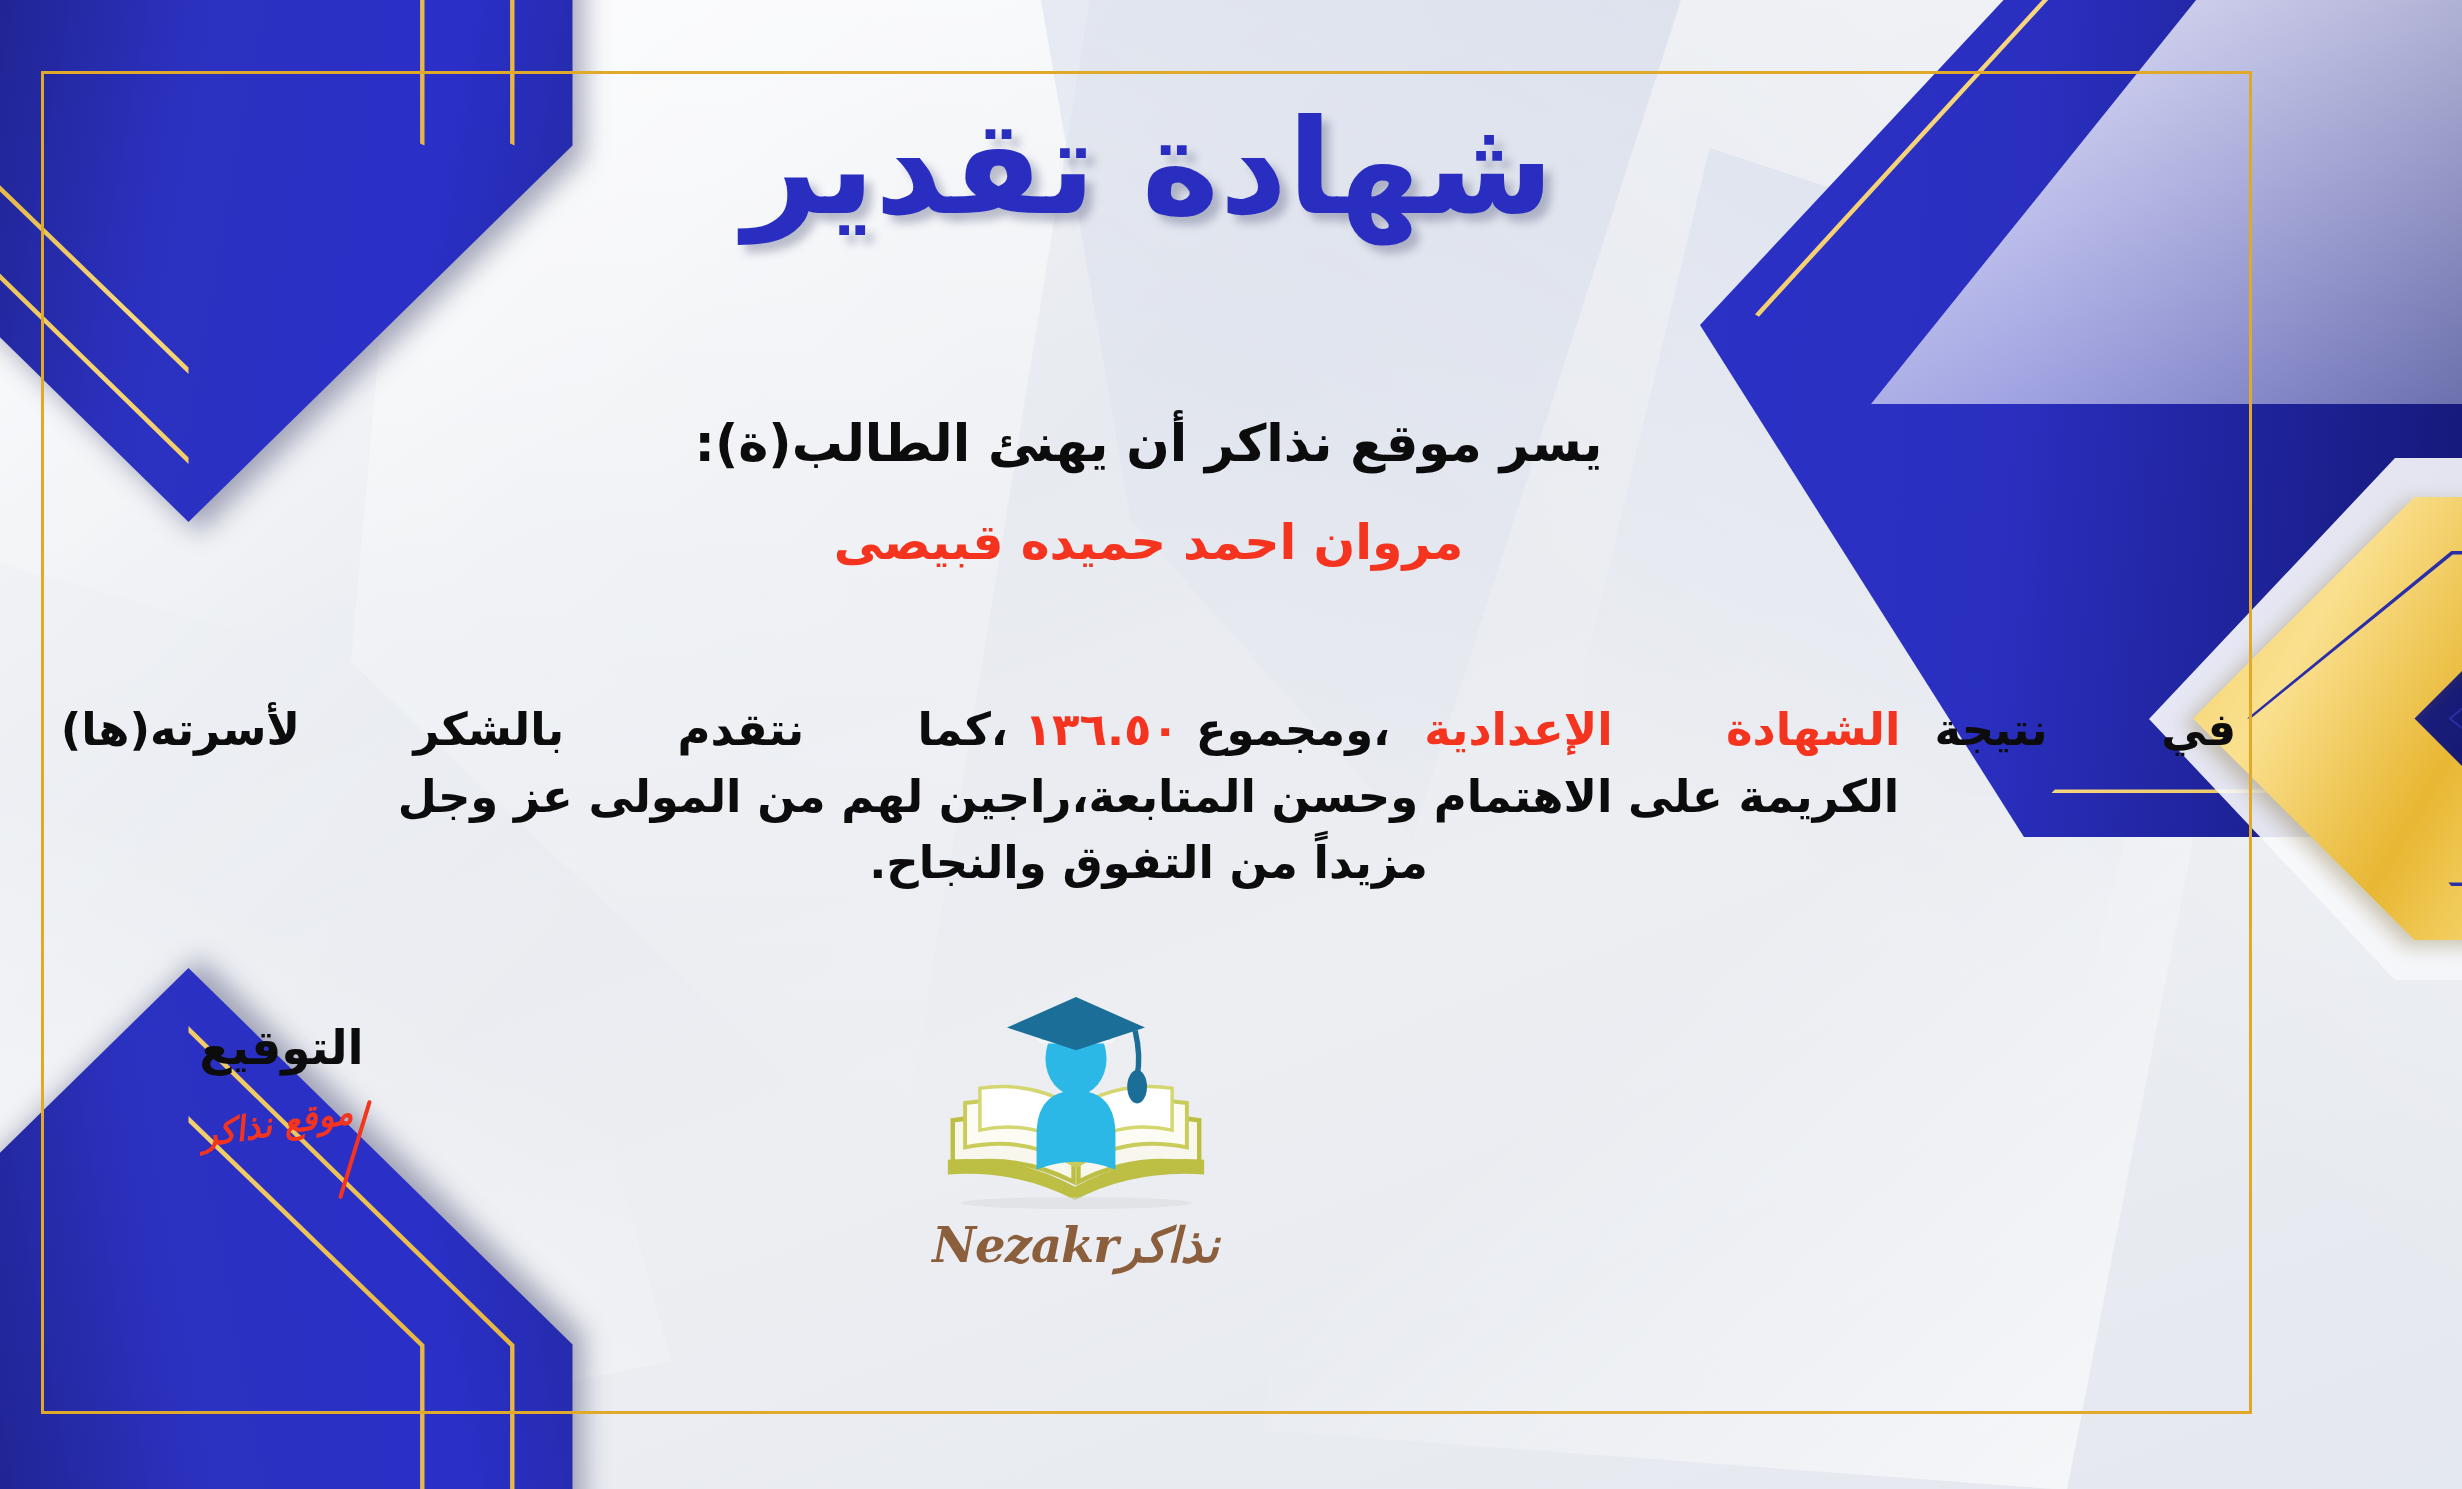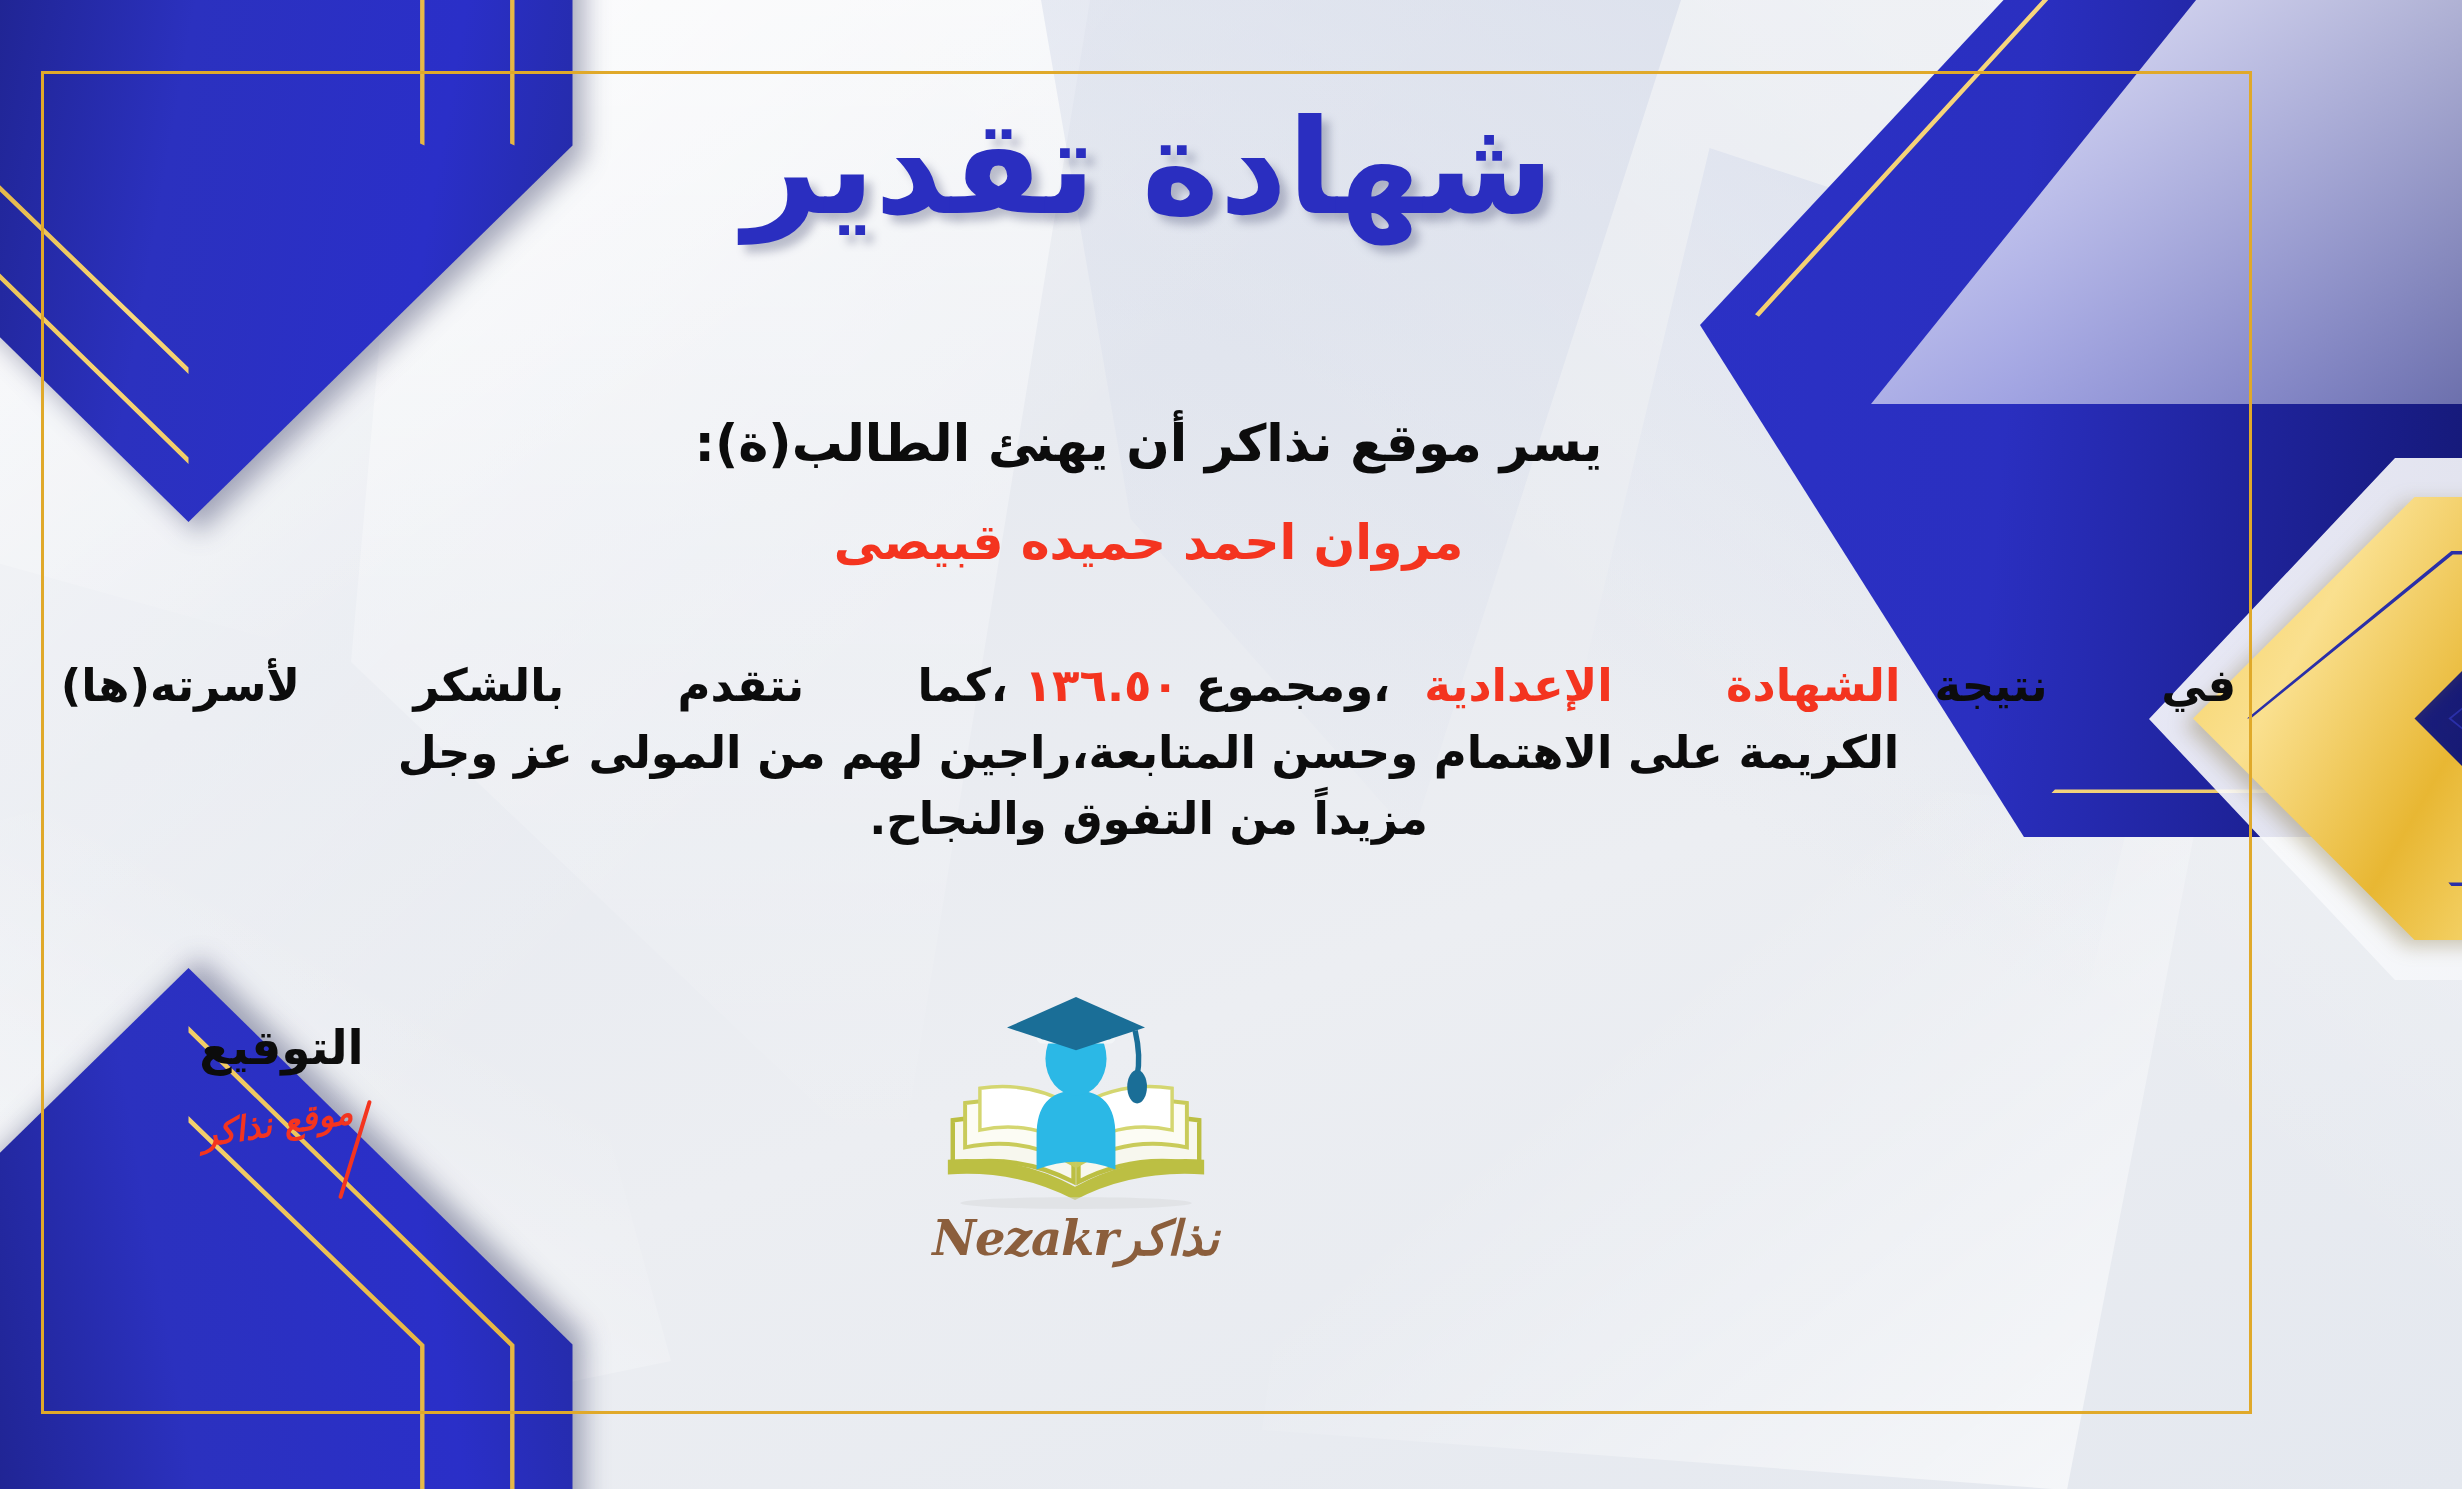--- a/index.html
+++ b/index.html
@@ -191,21 +191,21 @@
     position: absolute;
     left: 14.8px; right: 14.8px; top: 579px;
     direction: rtl;
     font-size: 45px;
     font-weight: 700;
     color: #0c0c0c;
     line-height: 1.48;
   }
   .body-line { display: block; white-space: nowrap; }
   .body-line.l1 { text-align: justify; text-align-last: justify; }
-  .body-line.l2 { text-align: justify; text-align-last: justify; }
+  .body-line.l2 { text-align: justify; text-align-last: justify; margin-top: 44px; }
   .body-line.l3 { text-align: center; }
   .body-line.l4 { text-align: center; }
   .hl { color: #f4341f; }
   .sp { display: inline-block; width: 34px; }
   .sp-sm { display: inline-block; width: 16.7px; }
 
   .sig-label {
     position: absolute;
     right: 1822px; top: 946px;
     width: 295px;
@@ -238,21 +238,21 @@
   }
 
   .logo {
     position: absolute;
     left: 877px; top: 923px;
     width: 305px; height: 345px;
     text-align: center;
   }
   .logo svg { display: block; margin: 0 auto; }
   .logo-wordmark {
-    margin-top: 1px;
+    margin-top: 8px;
     font-family: "DejaVu Serif", "Liberation Serif", serif;
     font-weight: 700;
     font-style: italic;
     font-size: 48px;
     color: #8b5e3c;
     letter-spacing: -1px;
     direction: rtl;
     white-space: nowrap;
   }
 </style>

